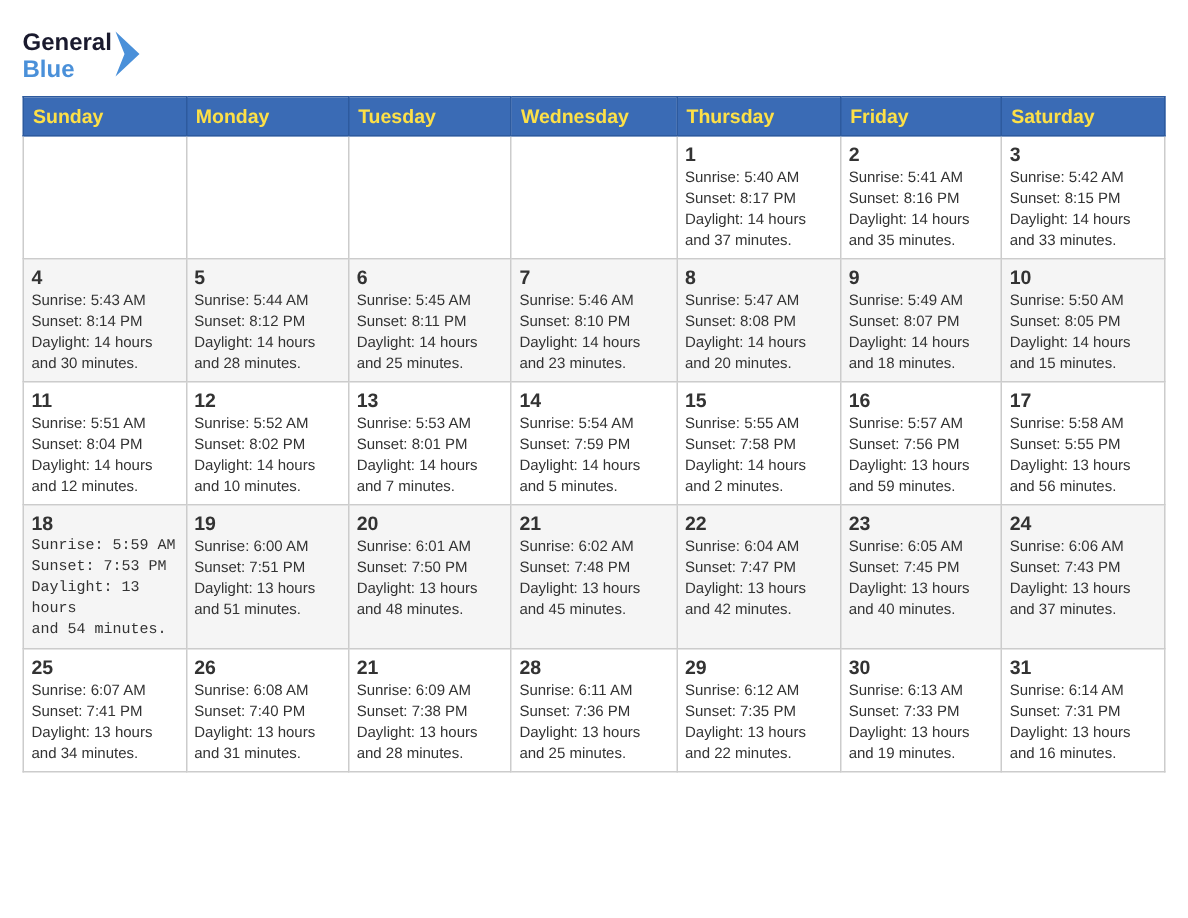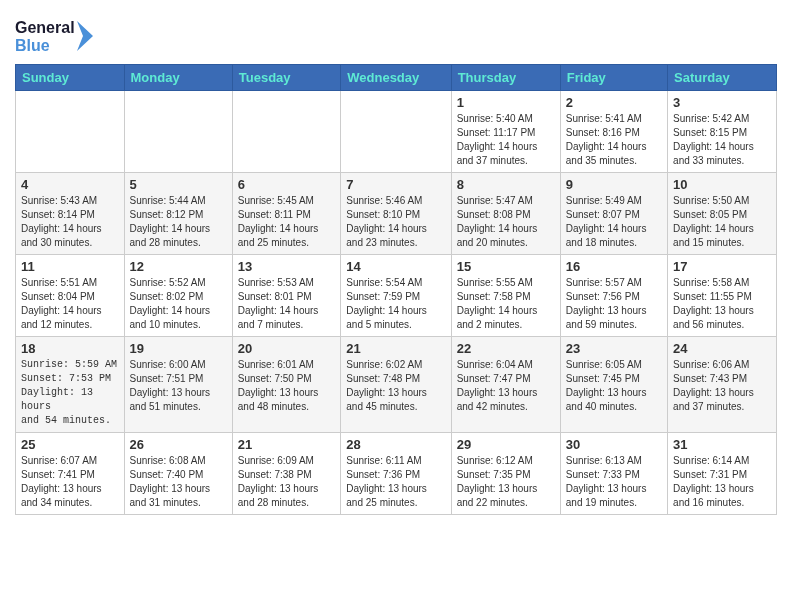--- a/index.html
+++ b/index.html
@@ -34,21 +34,21 @@
       font-size: 15px;
       color: #555;
     }
     .calendar {
       width: 100%;
       border-collapse: collapse;
       border: 1px solid #ccc;
     }
     .calendar th {
       background-color: #3a6bb5;
-      color: #5eead4;
+      color: #fde047;
       font-size: 13px;
       font-weight: bold;
       padding: 5px 6px;
       text-align: left;
       border: 1px solid #2d5a9e;
     }
     .calendar td {
       vertical-align: top;
       width: 113px;
       padding: 4px 5px;
@@ -106,21 +106,21 @@
   </thead>
   <tbody id="calendar-body">
   <tr>
         <td class="empty-cell"></td>
         <td class="empty-cell"></td>
         <td class="empty-cell"></td>
         <td class="empty-cell"></td>
         <td>
           <span class="day-number">1</span>
           <div class="cell-content" style="white-space: pre-line;">Sunrise: 5:40 AM
-Sunset: 11:17 PM
+Sunset: 8:17 PM
 Daylight: 14 hours
 and 37 minutes.</div>
         </td>
         <td>
           <span class="day-number">2</span>
           <div class="cell-content" style="white-space: pre-line;">Sunrise: 5:41 AM
 Sunset: 8:16 PM
 Daylight: 14 hours
 and 35 minutes.</div>
         </td>
@@ -222,21 +222,21 @@
         <td>
           <span class="day-number">16</span>
           <div class="cell-content" style="white-space: pre-line;">Sunrise: 5:57 AM
 Sunset: 7:56 PM
 Daylight: 13 hours
 and 59 minutes.</div>
         </td>
         <td>
           <span class="day-number">17</span>
           <div class="cell-content" style="white-space: pre-line;">Sunrise: 5:58 AM
-Sunset: 11:55 PM
+Sunset: 5:55 PM
 Daylight: 13 hours
 and 56 minutes.</div>
         </td>
       </tr>
       <tr>
         <td>
           <span class="day-number">18</span>
           <div class="cell-content" style="white-space: pre-line; font-family: Liberation Mono, monospace;">Sunrise: 5:59 AM
 Sunset: 7:53 PM
 Daylight: 13 hours

